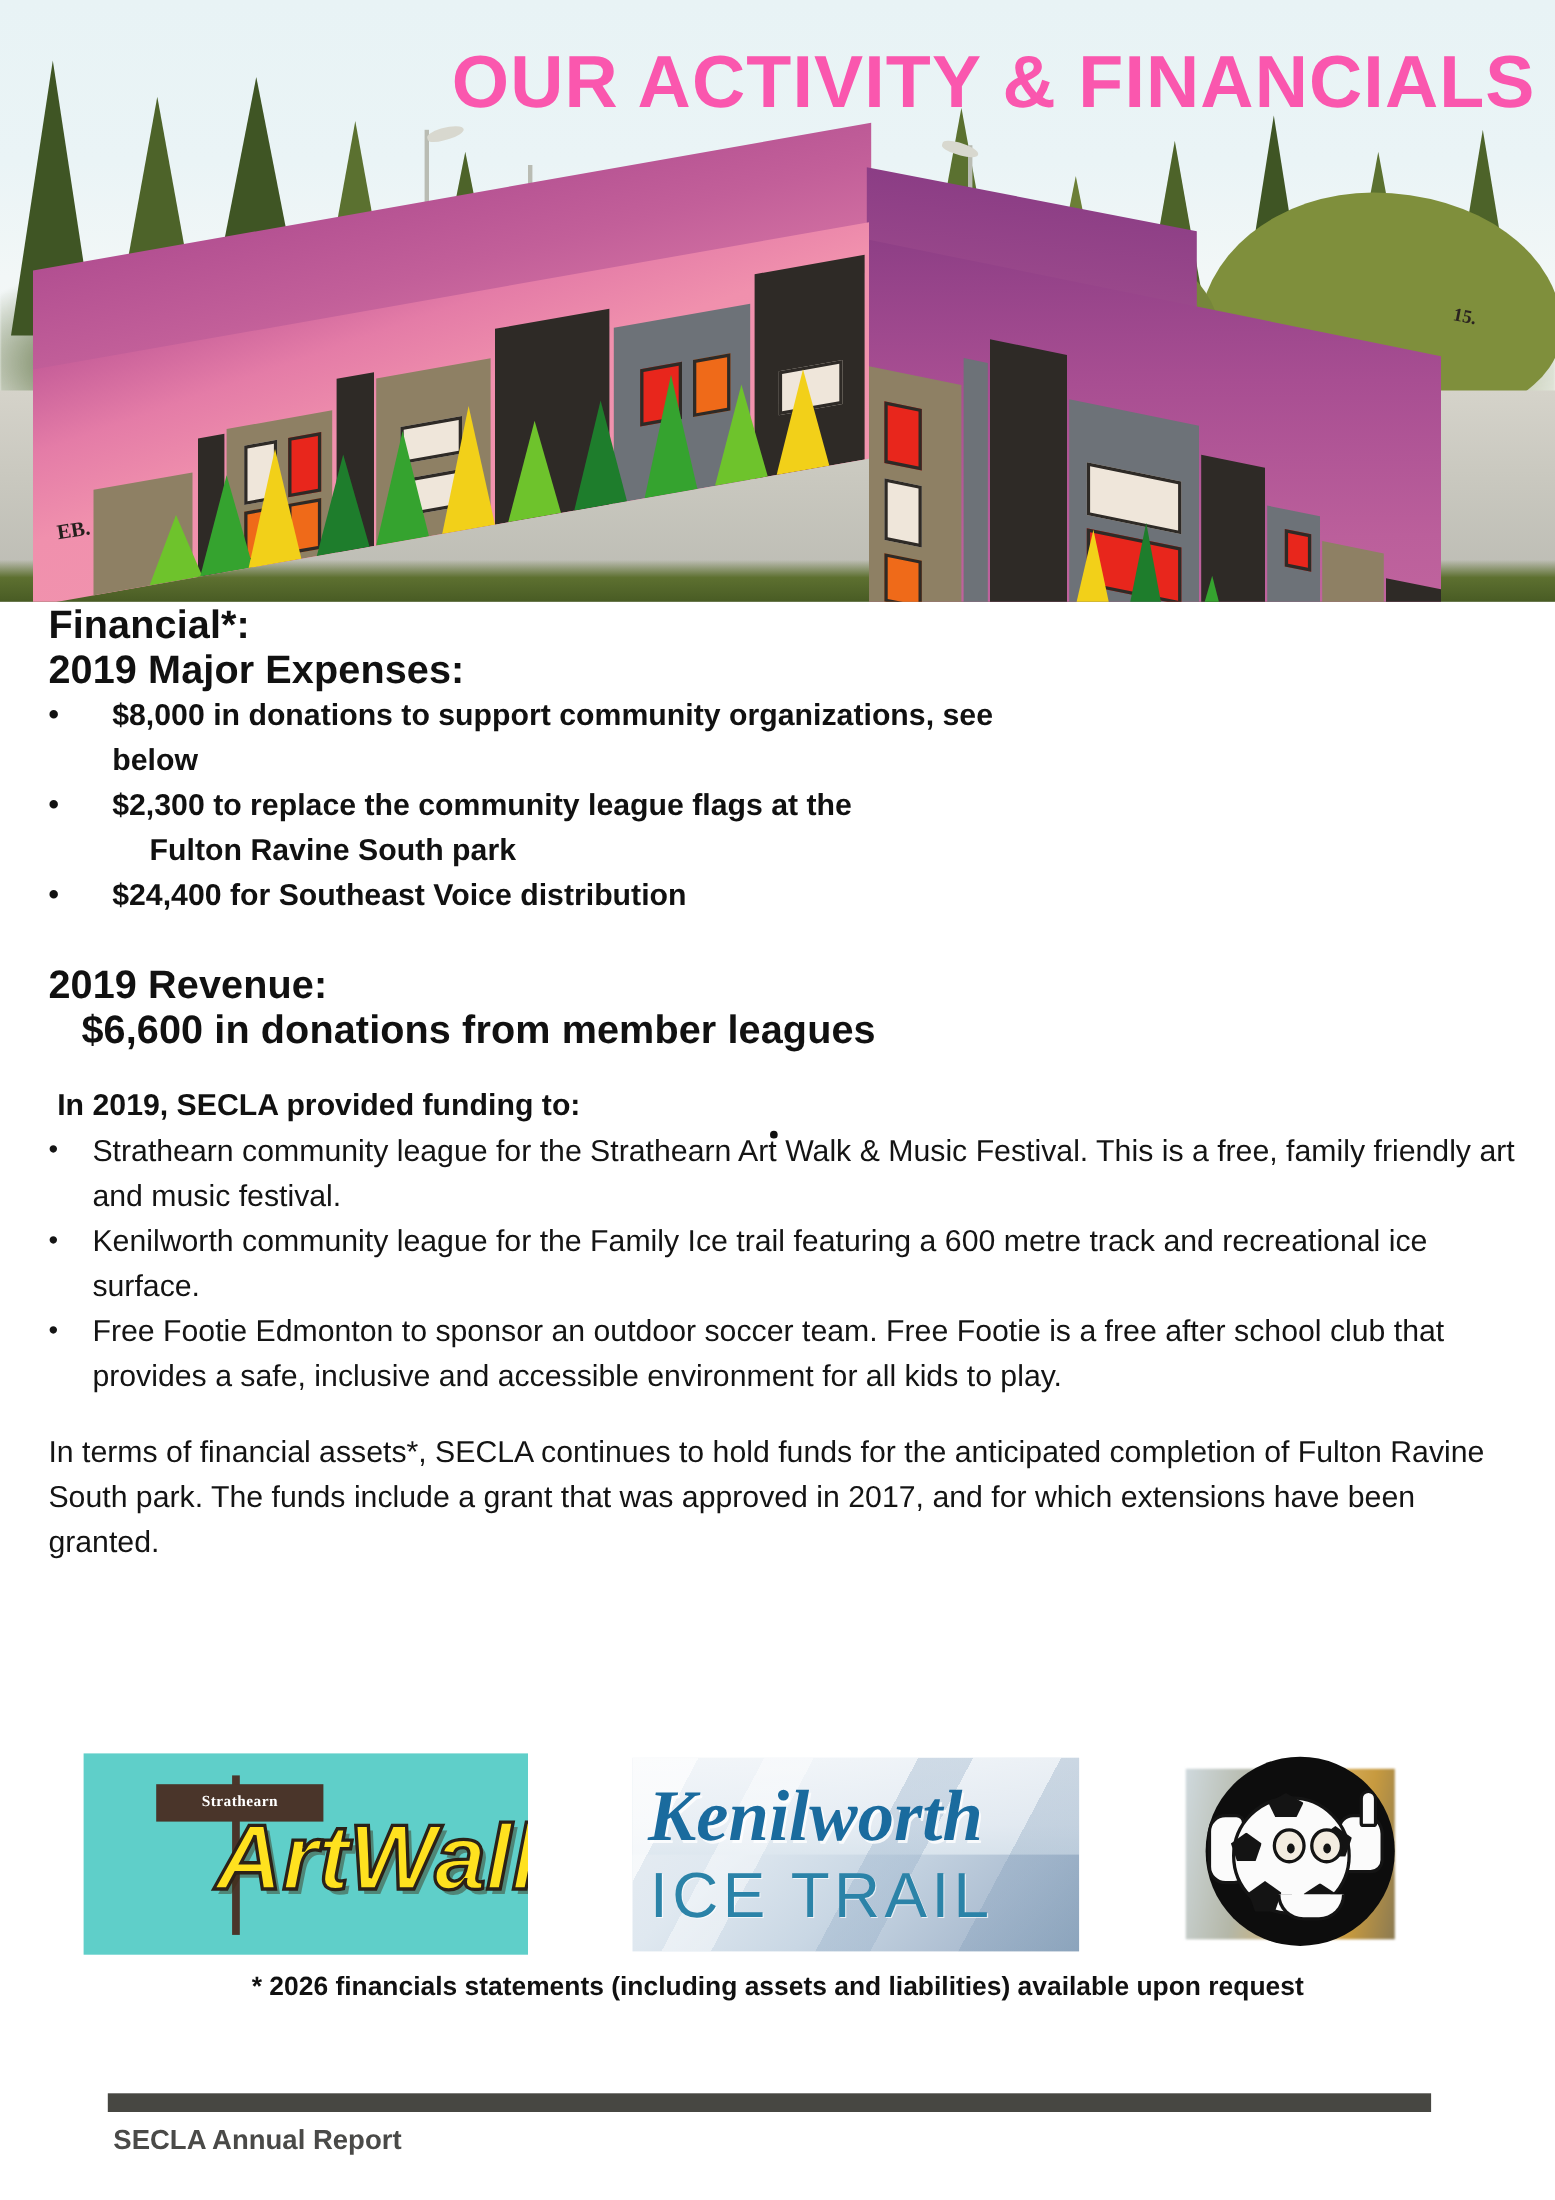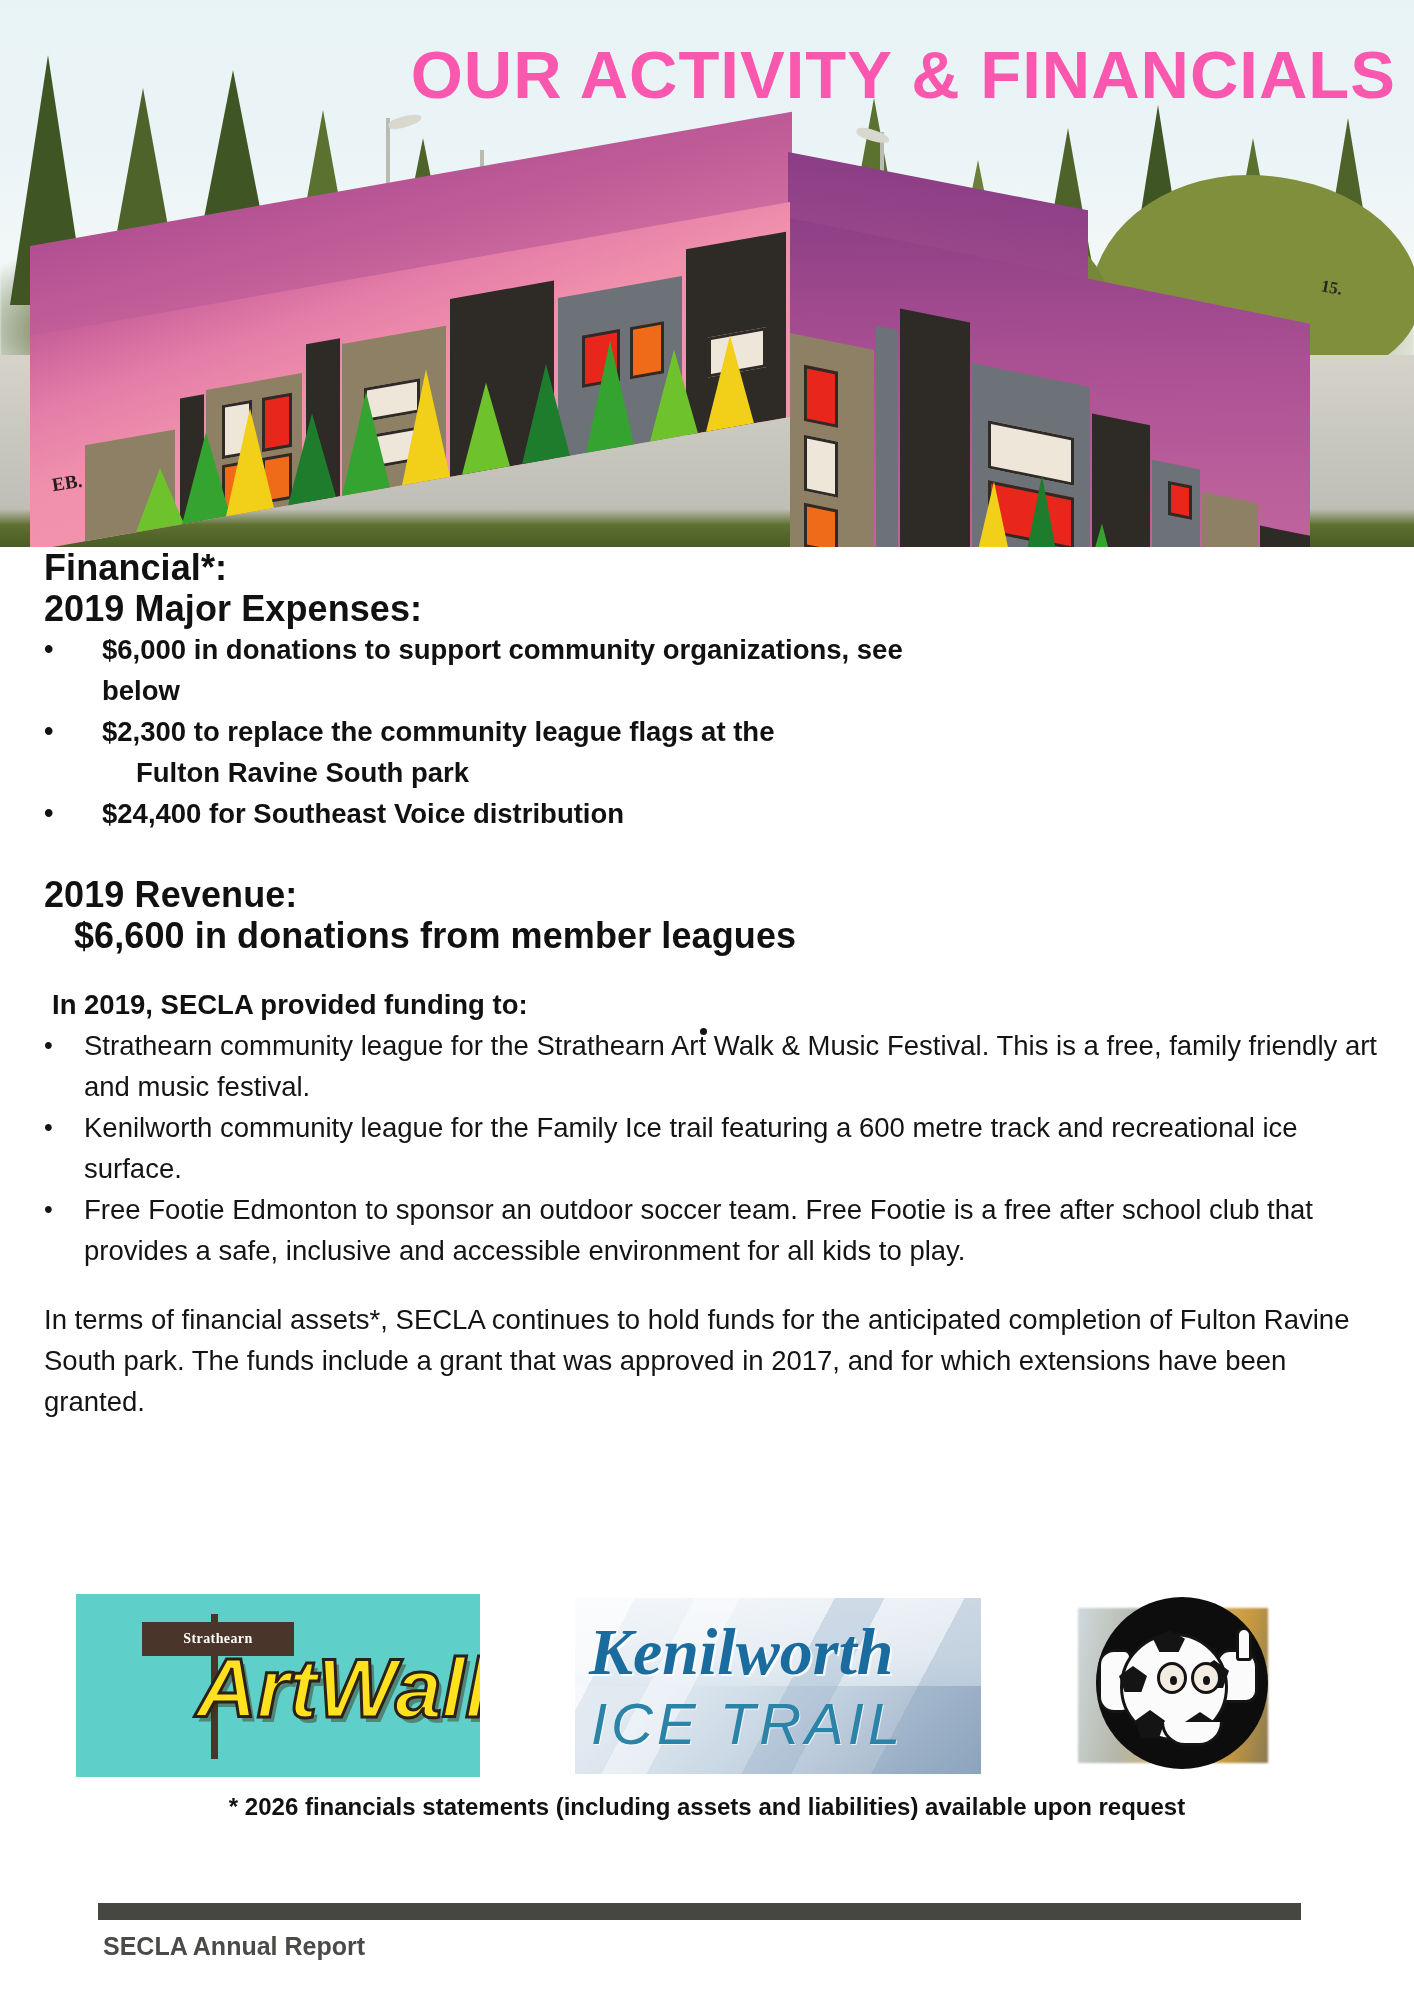--- a/index.html
+++ b/index.html
@@ -282,21 +282,20 @@
     text-shadow: 2px 2px 0 rgba(255,255,255,.8);
     white-space:nowrap;
   }
   .kw-sub {
     position:absolute; left:16px; top:92px;
     font-family:"Liberation Sans", sans-serif;
     font-size:58px; letter-spacing: 4px;
     color:#2b83a8;
     text-shadow: 1px 1px 0 rgba(255,255,255,.7);
     white-space:nowrap;
-    font-style:italic;
   }
 
   .logo-footie {
     position:absolute; left:1078px; top:-2px;
     width:190px; height:190px;
   }
   .ff-photo {
     position:absolute; left:0; top:18px; width:190px; height:155px;
     background: linear-gradient(100deg,#cfd9dd 0%, #b4b7a8 30%, #d9b05e 62%, #c79a3f 80%, #8b7a52 100%);
     filter: blur(1px);
@@ -463,21 +462,21 @@
 
 <div class="content">
   <div class="txtblock">
 
     <div class="bold-line">Financial*:</div>
     <div class="bold-line">2019 Major Expenses:</div>
 
     <div class="b-row">
       <span class="dot">•</span>
       <span class="b-text">
-        <span>$6,000 in donations to support community organizations, see</span><br>
+        <span>$8,000 in donations to support community organizations, see</span><br>
         <span>below</span>
       </span>
     </div>
 
     <div class="b-row">
       <span class="dot">•</span>
       <span class="b-text">
         <span>$2,300 to replace the community league flags at the</span><br>
         <span class="indent-3" style="display:inline-block">Fulton Ravine South park</span>
       </span>

